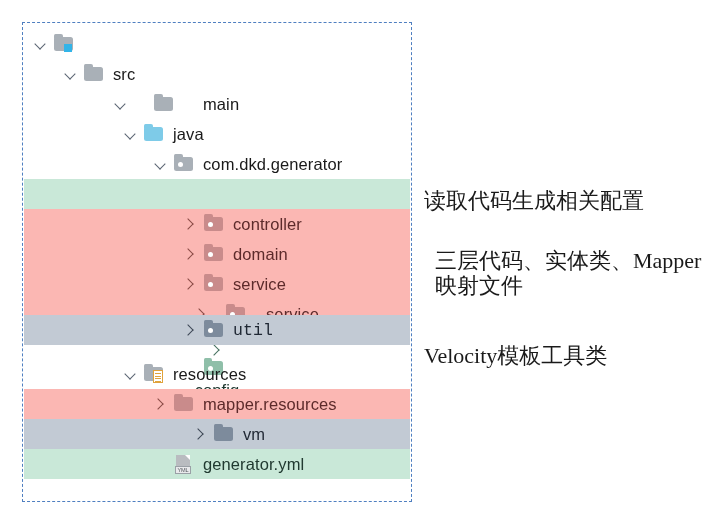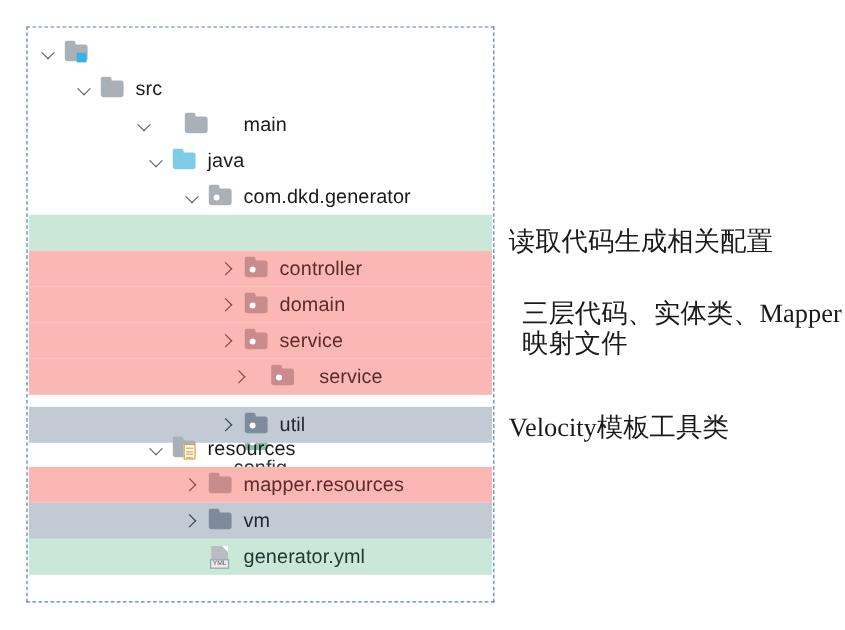--- a/index.html
+++ b/index.html
@@ -282,21 +282,21 @@
           <span class="label">service</span>
         </div>
         <div class="row pink" style="top: 276px; gap: 11px;">
           <span style="flex: 0 0 156px;"></span>
           <span class="chev right"></span>
           <span class="ico">
             <span class="fold ppink pkg"></span>
           </span>
           <span class="label">service</span>
         </div>
-        <div class="row gray" style="top: 316px;">
+        <div class="row gray" style="top: 292px; font-family: Liberation Mono, monospace;">
           <span style="flex: 0 0 156px;"></span>
           <span class="chev right"></span>
           <span class="ico">
             <span class="fold pgray pkg"></span>
           </span>
           <span class="label">util</span>
         </div>
         <div class="row plain" style="top: 336px;">
           <span style="flex: 0 0 96px;"></span>
           <span class="chev down"></span>
@@ -312,21 +312,21 @@
           <span class="label">resources</span>
         </div>
         <div class="row pink" style="top: 366px;">
           <span style="flex: 0 0 126px;"></span>
           <span class="chev right"></span>
           <span class="ico">
             <span class="fold pfold"></span>
           </span>
           <span class="label">mapper.resources</span>
         </div>
-        <div class="row gray" style="top: 396px;">
+        <div class="row gray" style="top: 396px; padding-left: 40px;">
           <span style="flex: 0 0 126px;"></span>
           <span class="chev right"></span>
           <span class="ico">
             <span class="fold sfold"></span>
           </span>
           <span class="label">vm</span>
         </div>
         <div class="row green" style="top: 426px;">
           <span style="flex: 0 0 126px;"></span>
           <span class="chev none"></span>

